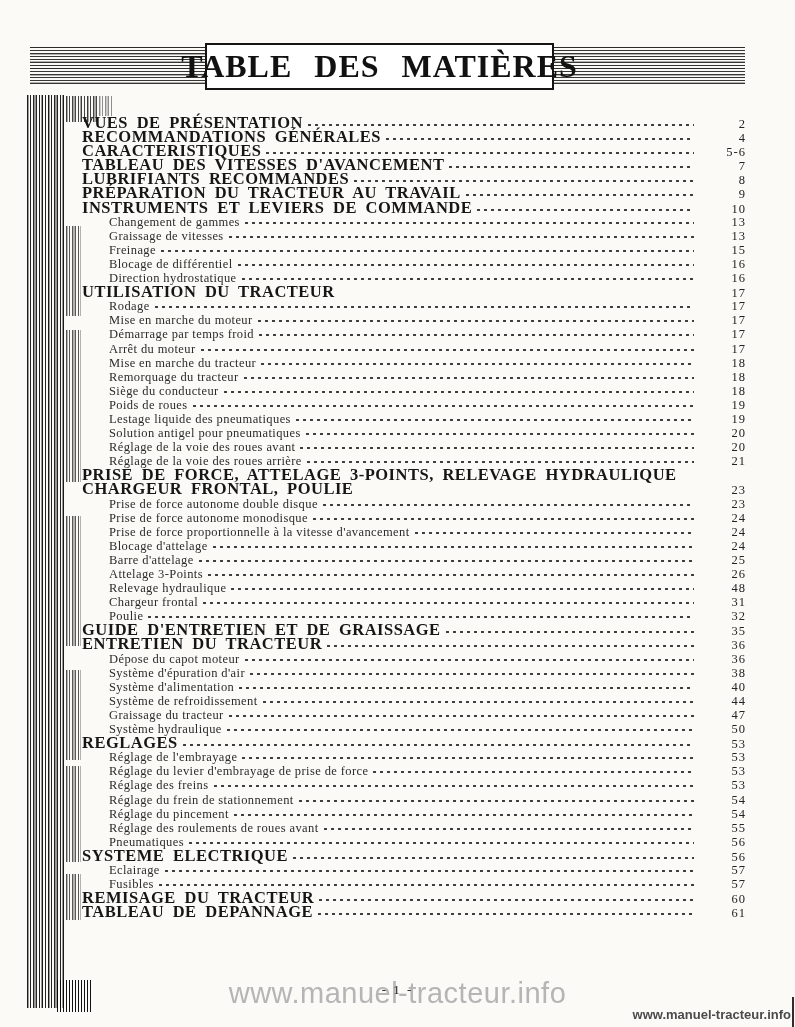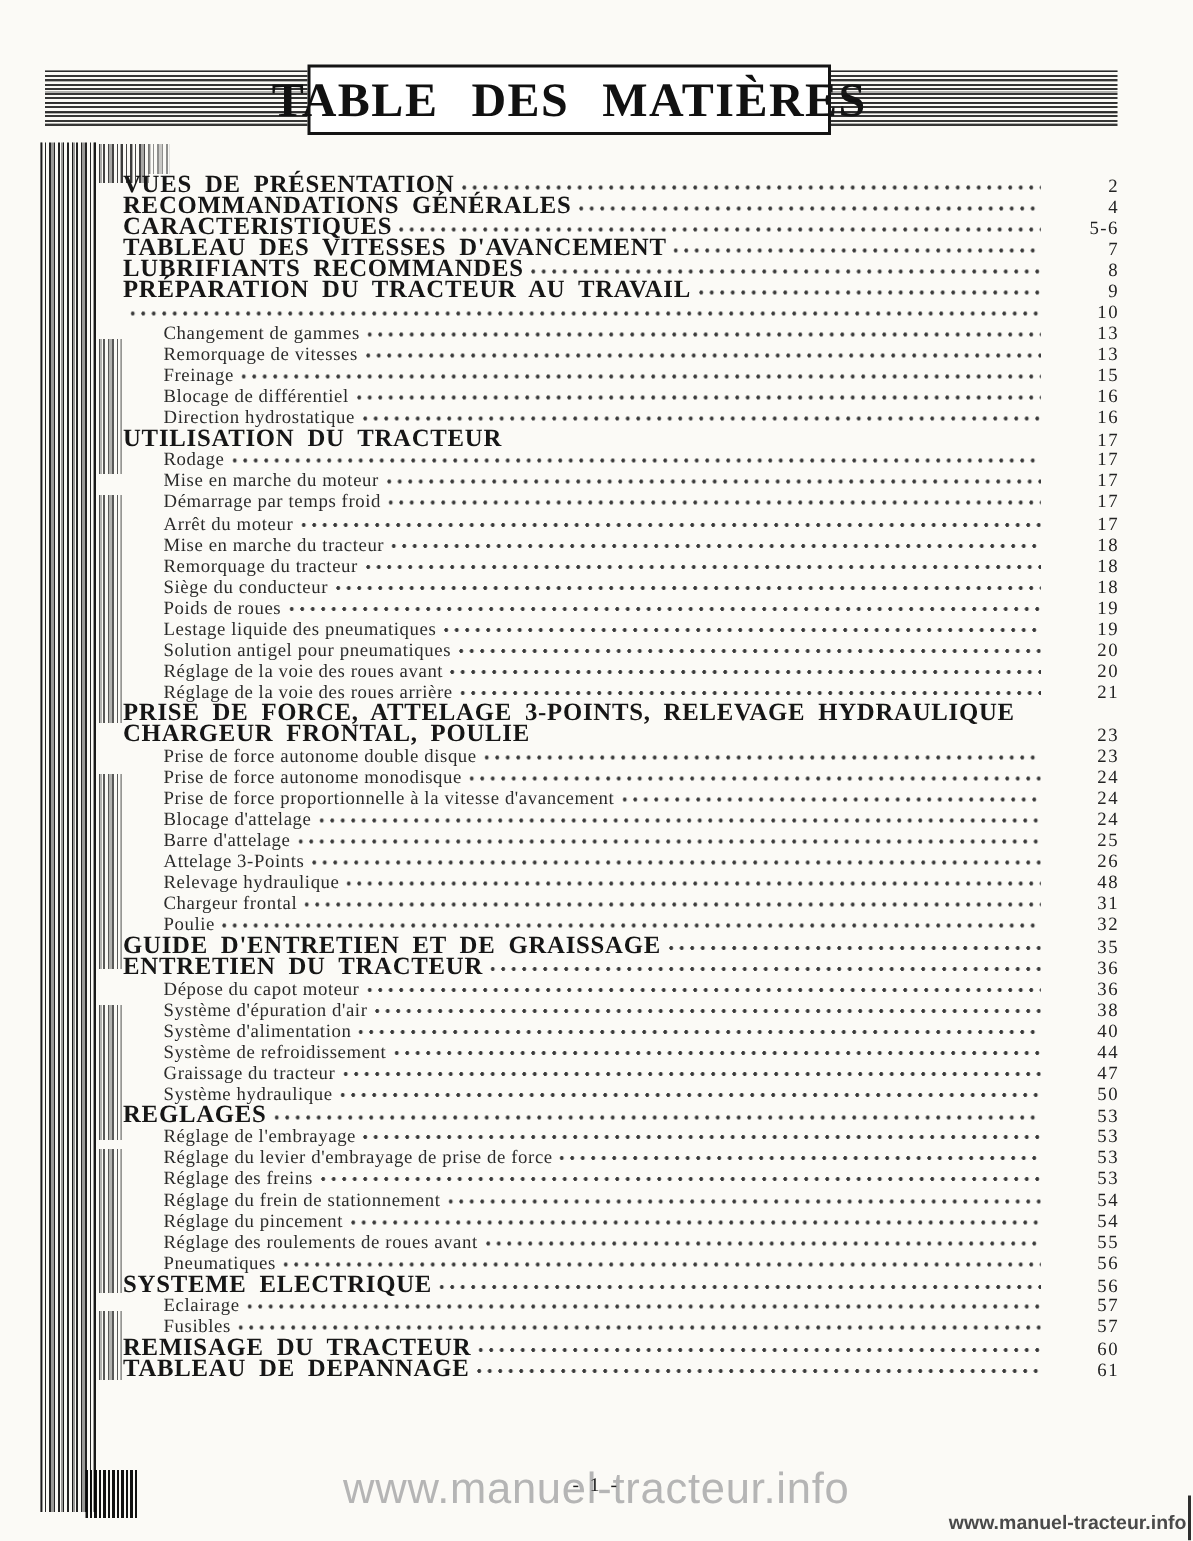--- a/index.html
+++ b/index.html
@@ -139,30 +139,31 @@
       <span>LUBRIFIANTS RECOMMANDES</span>
       <span class="leader"></span>
       <span class="pn">8</span>
     </div>
     <div class="row section">
       <span>PRÉPARATION DU TRACTEUR AU TRAVAIL</span>
       <span class="leader"></span>
       <span class="pn">9</span>
     </div>
     <div class="row section">
+      <span>INSTRUMENTS ET LEVIERS DE COMMANDE</span>
       <span class="leader"></span>
       <span class="pn">10</span>
     </div>
     <div class="row sub">
       <span>Changement de gammes</span>
       <span class="leader"></span>
       <span class="pn">13</span>
     </div>
     <div class="row sub">
-      <span>Remorquage de vitesses</span>
+      <span>Graissage de vitesses</span>
       <span class="leader"></span>
       <span class="pn">13</span>
     </div>
     <div class="row sub">
       <span>Freinage</span>
       <span class="leader"></span>
       <span class="pn">15</span>
     </div>
     <div class="row sub">
       <span>Blocage de différentiel</span>

